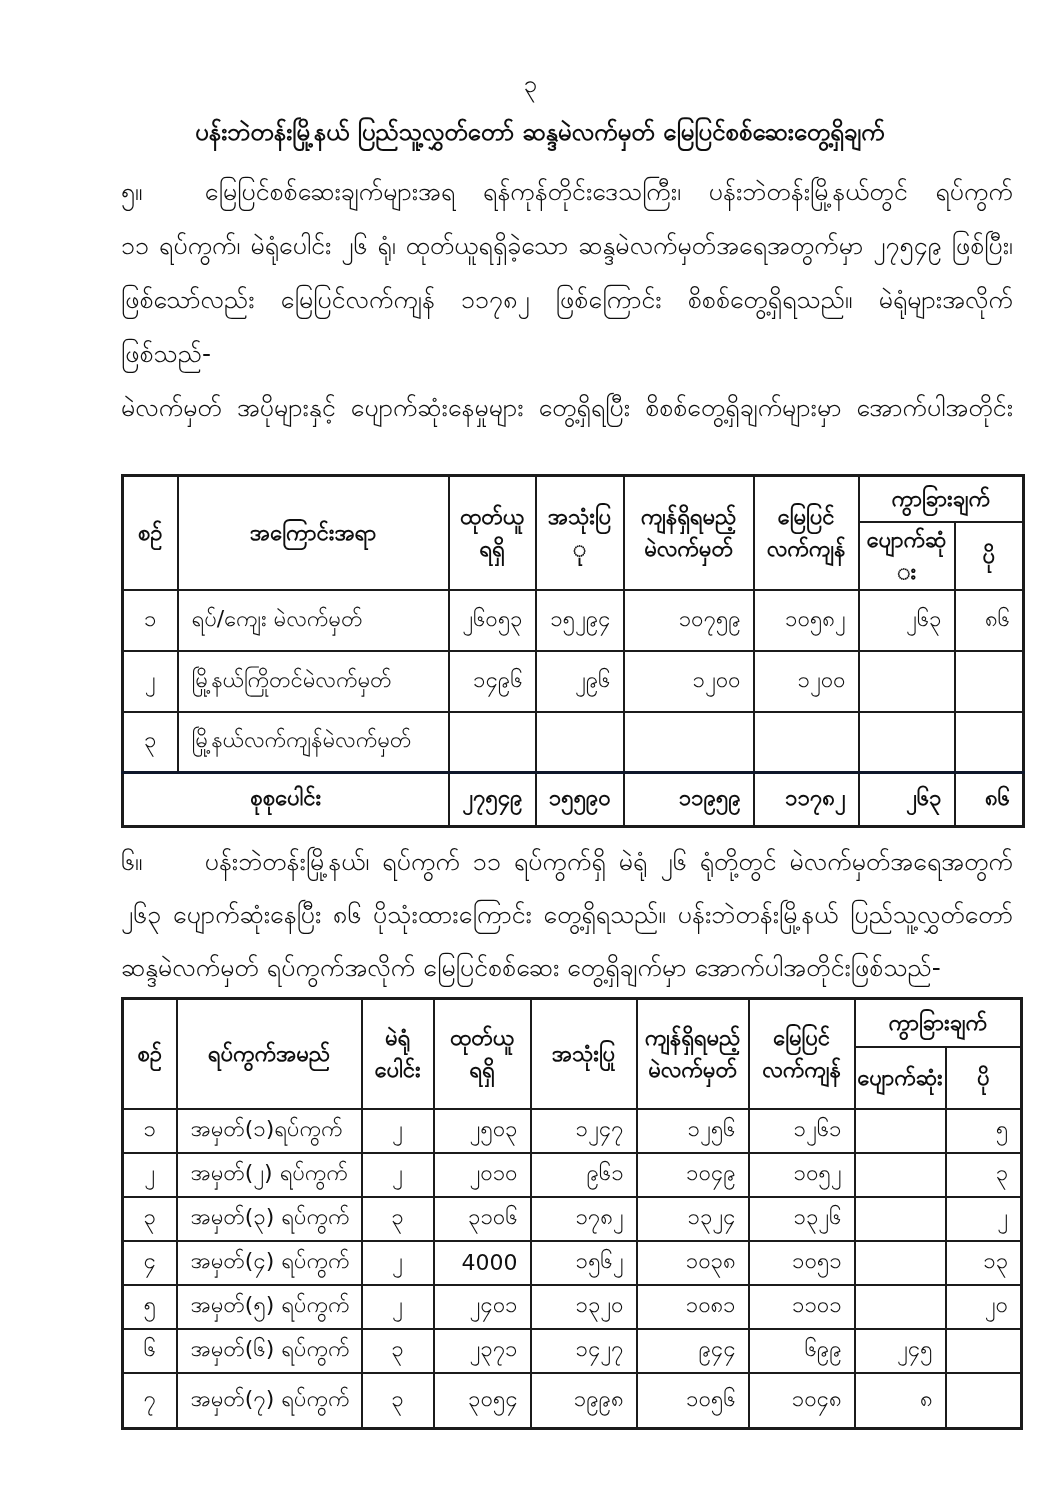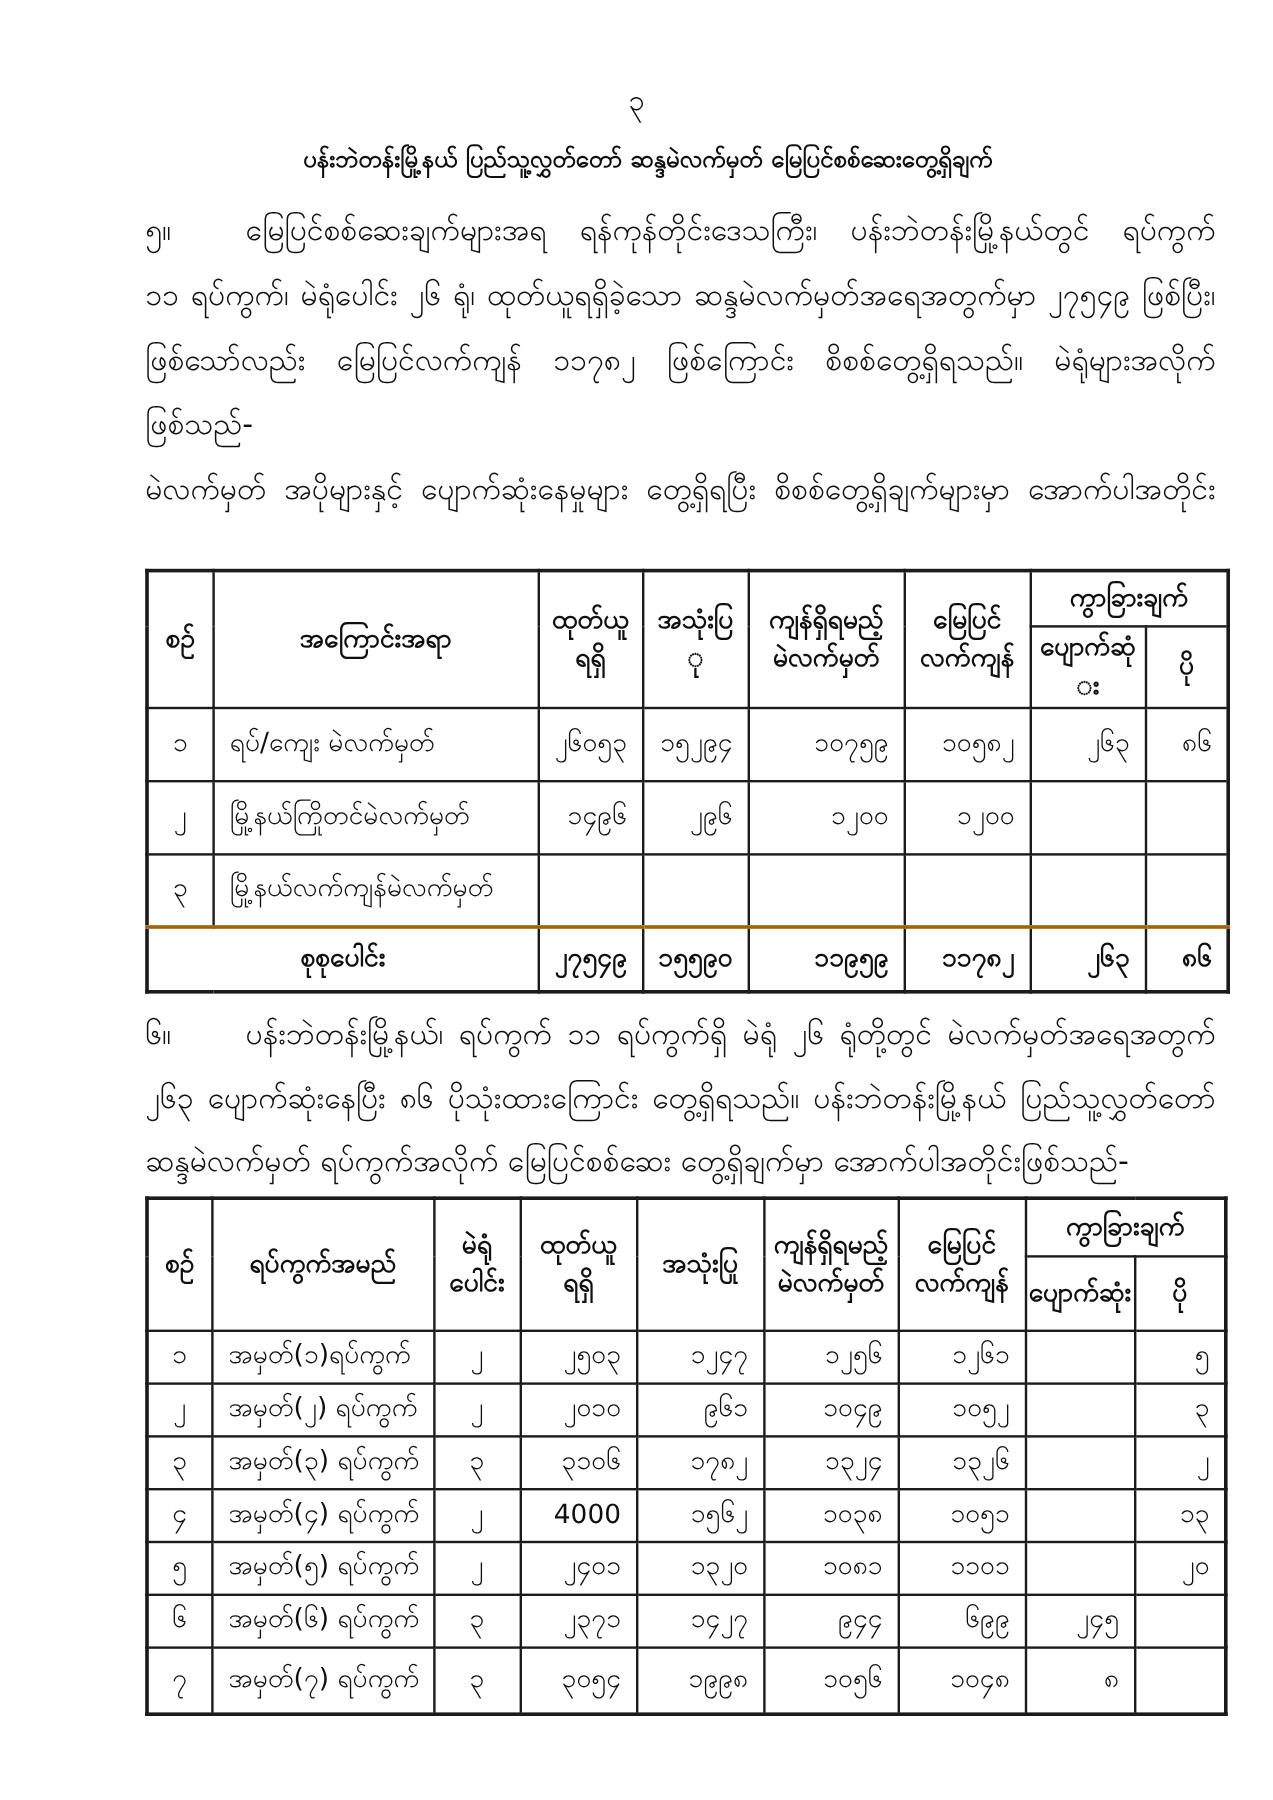--- a/index.html
+++ b/index.html
@@ -9,21 +9,21 @@
     color:#0f0f0f;
   }
   .sheet{position:absolute;inset:0;background:#ffffff;overflow:hidden;}
 
   .page-number{
     position:absolute;top:68px;left:0;width:1061px;
     text-align:center;font-size:24px;
   }
   .doc-title{
     position:absolute;top:112px;left:110px;width:860px;
-    text-align:center;font-weight:bold;font-size:20px;line-height:40px;
+    text-align:center;font-weight:bold;font-size:24px;line-height:40px;
   }
 
   .para{position:absolute;left:121px;width:892px;font-size:25px;}
   .para .pline{
     height:54px;line-height:54px;overflow:hidden;
     text-align:justify;text-align-last:justify;
   }
   .para .pline.last{text-align:left;text-align-last:left;}
   .indent{display:inline-block;width:62px;}
 
@@ -39,21 +39,21 @@
     border:2px solid #1b1b1b;vertical-align:middle;
     overflow:hidden;padding:0;
   }
   table{border:3px solid #1b1b1b;}
   th{font-weight:bold;text-align:center;line-height:1.45;}
   .pre{white-space:pre-line;}
   td.c-serial{text-align:center;}
   td.c-label{text-align:left;padding-left:13px;}
   td.c-num{text-align:right;padding-right:12px;}
   td.c-center{text-align:center;}
-  tr.total-row td{font-weight:bold;border-top:3px solid #a16207;}
+  tr.total-row td{font-weight:bold;border-top:3px solid #0f172a;}
   tr.total-row td.c-total-label{text-align:center;}
 
   #table1{left:121px;top:474px;width:901px;}
   #table1 tr.hrow1{height:46px;}
   #table1 tr.hrow2{height:68px;}
   #table1 tr.drow{height:61px;}
   #table1 tr.total-row{height:54px;}
   #table1 thead tr.hrow2 th{border-top:2px solid #1b1b1b;}
   #table1 tbody tr.drow td{border-bottom:2px solid #1b1b1b;}
 

